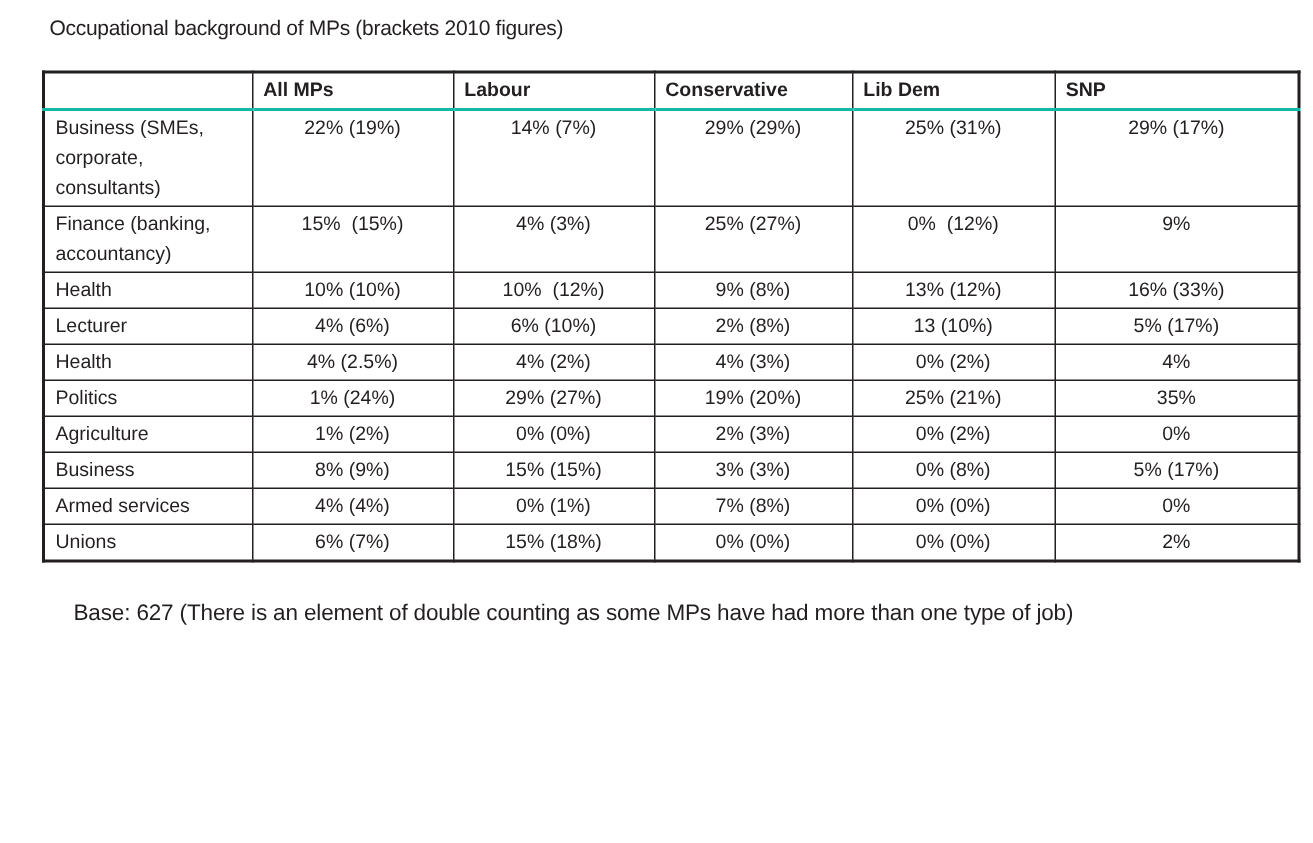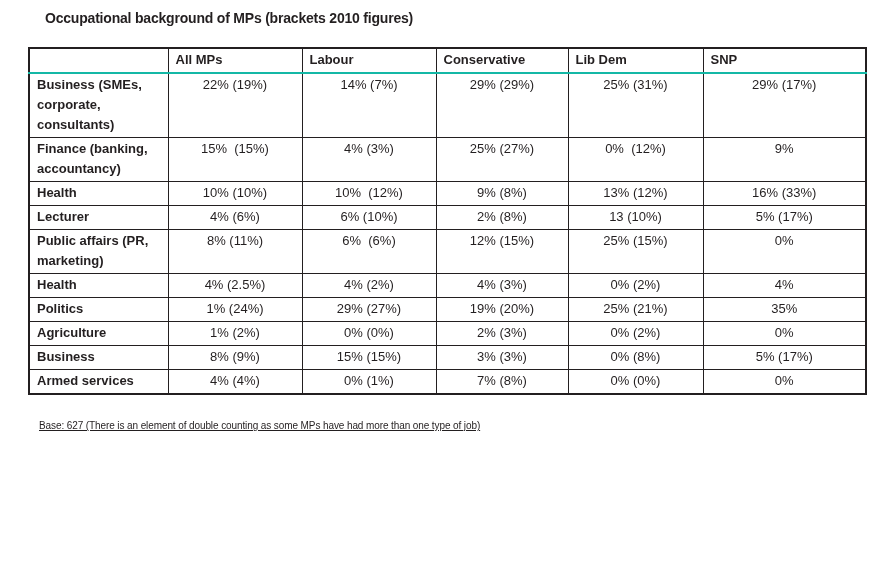--- a/index.html
+++ b/index.html
@@ -11,23 +11,23 @@
     width: 875px;
     height: 562px;
     font-family: "Liberation Sans", sans-serif;
     color: #231f20;
     overflow: hidden;
   }
   .page {
     padding: 10px 0 0 28px;
   }
   .title {
-    margin: 0 0 0 17px;
+    margin: 0 0 0 5px;
     font-size: 14px;
-    font-weight: bold;
+    font-weight: normal;
     letter-spacing: -0.2px;
     color: #231f20;
   }
   table.occ-table {
     border-collapse: collapse;
     table-layout: fixed;
     width: 837px;
     margin-top: 21px;
     border: 2px solid #231f20;
   }
@@ -45,35 +45,34 @@
     overflow: hidden;
   }
   .occ-table thead th {
     text-align: left;
     font-weight: bold;
     border-bottom: 2px solid #14b8a6;
     height: 20px;
   }
   .occ-table tbody th {
     text-align: left;
-    font-weight: bold;
+    font-weight: normal;
     vertical-align: top;
   }
   .occ-table tbody td {
     text-align: center;
     vertical-align: top;
     font-weight: normal;
     white-space: pre-wrap;
   }
   .footnote {
-    margin: 25px 0 0 11px;
-    font-size: 10px;
+    margin: 25px 0 0 21px;
+    font-size: 15px;
     letter-spacing: -0.1px;
     color: #231f20;
-    text-decoration: underline;
   }
 </style>
 </head>
 <body>
 
 <div class="page">
   <h1 class="title">Occupational background of MPs (brackets 2010 figures)</h1>
 
   <table class="occ-table">
     <colgroup>
@@ -121,28 +120,20 @@
         </tr>
         <tr>
           <th>Lecturer</th>
           <td>4% (6%)</td>
           <td>6% (10%)</td>
           <td>2% (8%)</td>
           <td>13 (10%)</td>
           <td>5% (17%)</td>
         </tr>
         <tr>
-          <th>Public affairs (PR, marketing)</th>
-          <td>8% (11%)</td>
-          <td>6%  (6%)</td>
-          <td>12% (15%)</td>
-          <td>25% (15%)</td>
-          <td>0%</td>
-        </tr>
-        <tr>
           <th>Health</th>
           <td>4% (2.5%)</td>
           <td>4% (2%)</td>
           <td>4% (3%)</td>
           <td>0% (2%)</td>
           <td>4%</td>
         </tr>
         <tr>
           <th>Politics</th>
           <td>1% (24%)</td>
@@ -168,17 +159,25 @@
           <td>5% (17%)</td>
         </tr>
         <tr>
           <th>Armed services</th>
           <td>4% (4%)</td>
           <td>0% (1%)</td>
           <td>7% (8%)</td>
           <td>0% (0%)</td>
           <td>0%</td>
         </tr>
+        <tr>
+          <th>Unions</th>
+          <td>6% (7%)</td>
+          <td>15% (18%)</td>
+          <td>0% (0%)</td>
+          <td>0% (0%)</td>
+          <td>2%</td>
+        </tr>
       </tbody>
   </table>
 
   <p class="footnote">Base: 627 (There is an element of double counting as some MPs have had more than one type of job)</p>
 </div>
 
 </body></html>

